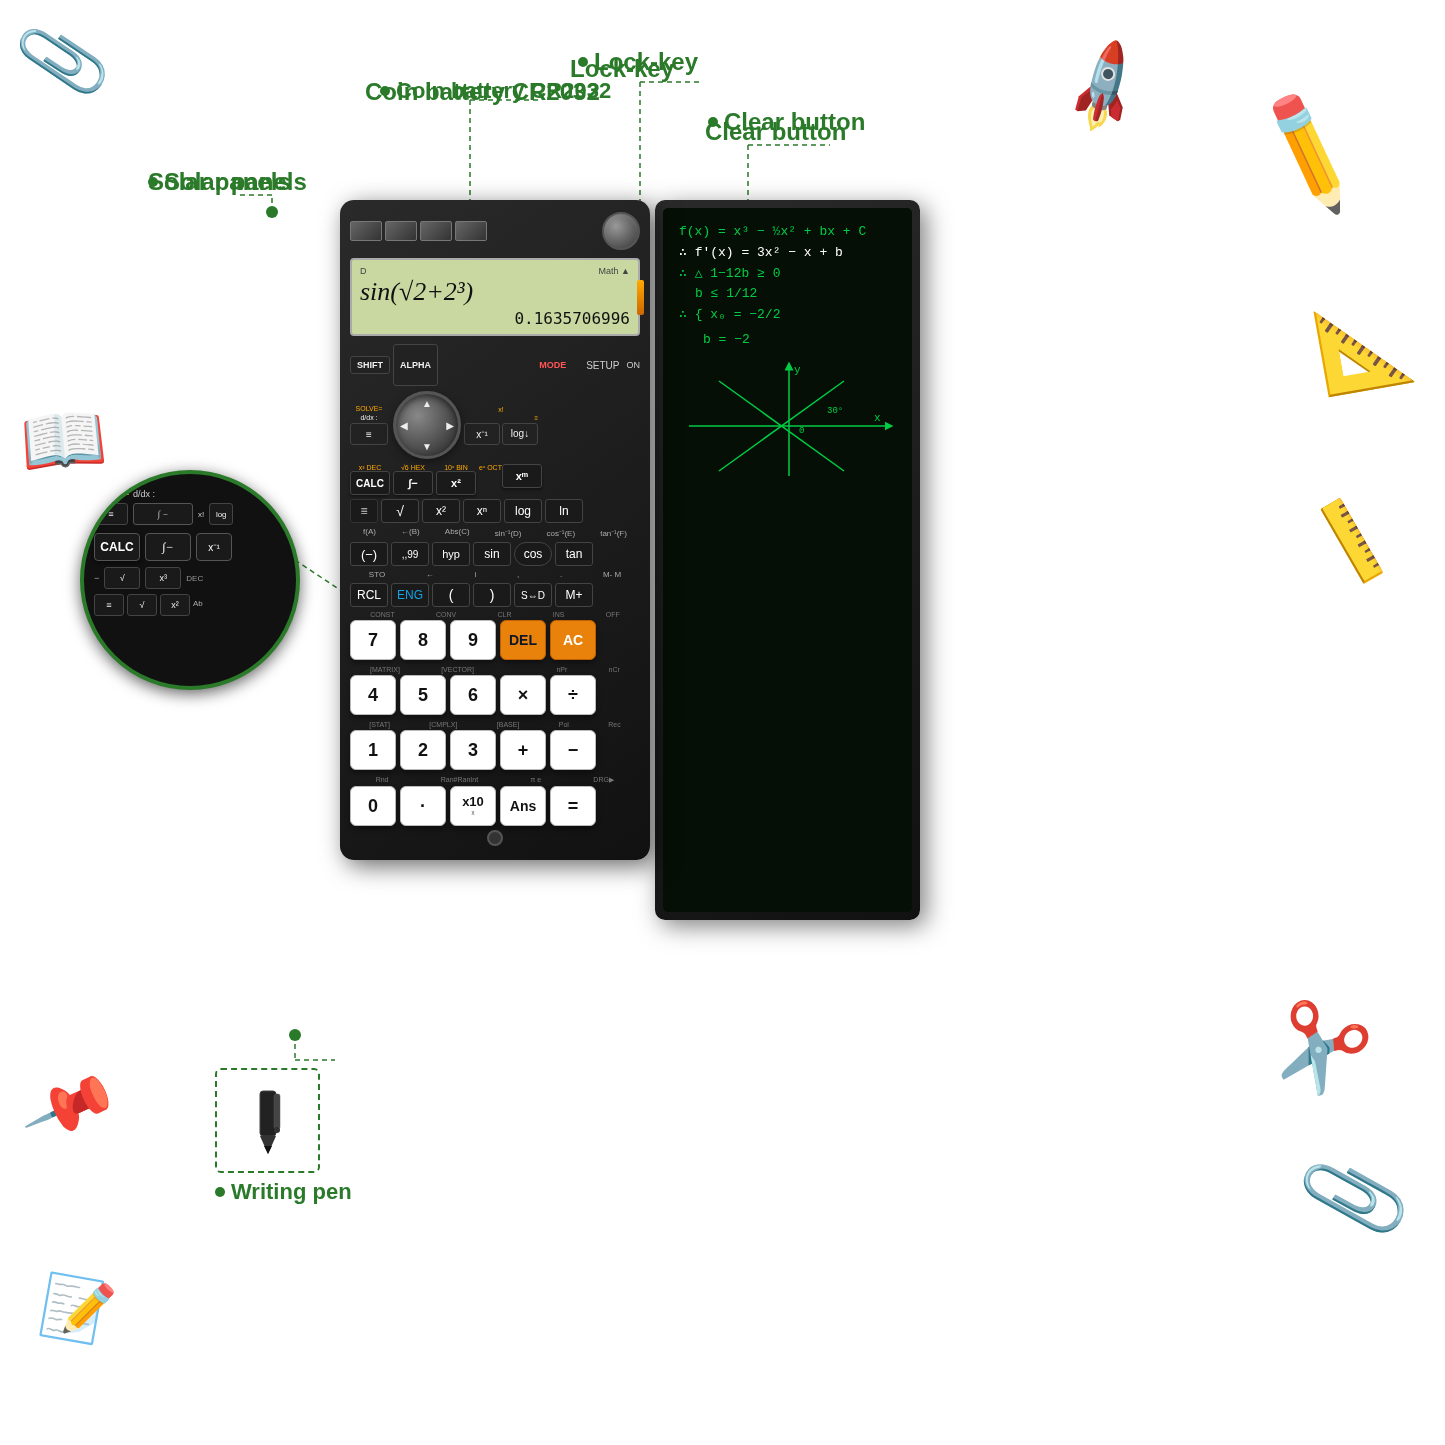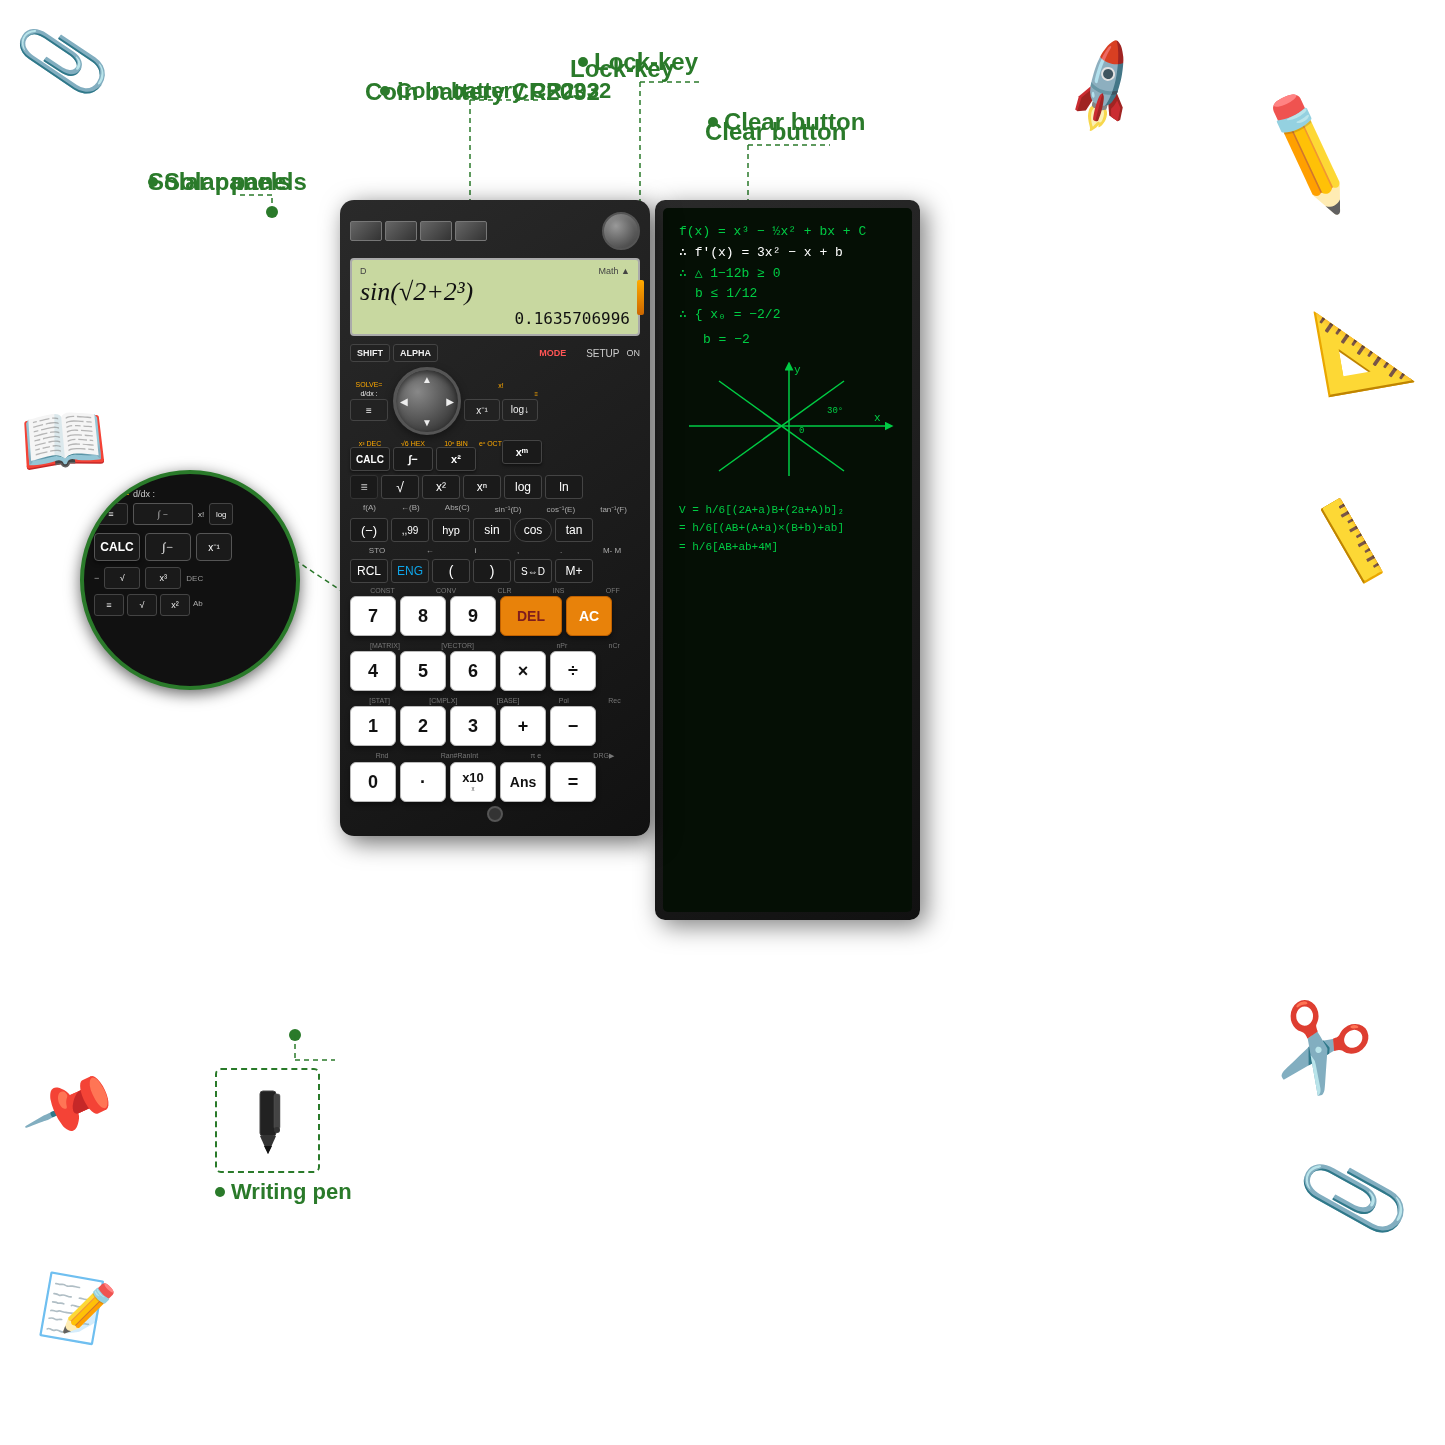--- a/index.html
+++ b/index.html
@@ -111,21 +111,21 @@
         <span style="color:#444; font-family:Arial;">Math ▲</span>
       </div>
       <div style="font-size:26px; font-style:italic; color:#111; font-family:'Times New Roman',serif;">sin(√2+2³)</div>
       <div style="font-size:16px; color:#111; text-align:right; font-family:monospace; margin-top:2px;">0.1635706996</div>
 
       <div style="position:absolute; right:-6px; top:20px; width:7px; height:35px; background:linear-gradient(#ffaa00,#cc6600); border-radius:2px;"></div>
     </div>
 
     <div style="display:flex; gap:3px; margin-bottom:5px; align-items:center; font-size:9px;">
       <div style="padding:3px 6px; background:#222; color:#eee; border:1px solid #444; border-radius:3px; font-size:9px; font-weight:bold; cursor:pointer;">SHIFT</div>
-      <div style="padding:3px 6px; background:#222; color:#eee; border:1px solid #444; border-radius:3px; font-size:9px; font-weight:bold; cursor:pointer;">ALPHA</div>
+      <div style="padding:15px 6px; background:#222; color:#eee; border:1px solid #444; border-radius:3px; font-size:9px; font-weight:bold; cursor:pointer;">ALPHA</div>
       <div style="flex:1;"></div>
       <span style="color:#ff5555; font-weight:bold; font-size:9px;">MODE</span>
       <span style="color:#ccc; font-size:10px;margin-left:17px;">SETUP</span>
       <span style="color:#ccc; font-size:9px; margin-left:4px;">ON</span>
     </div>
 
     <div style="display:flex; gap:3px; margin-bottom:5px; align-items:center;">
 
       <div style="display:flex; flex-direction:column; gap:2px; margin-right:2px;">
         <div style="font-size:7px; color:#fa0; text-align:center;">SOLVE=</div>
@@ -216,21 +216,21 @@
       <span>CONST</span>
         <span>CONV</span>
         <span>CLR</span>
         <span>INS</span>
         <span>OFF</span>
     </div>
     <div style="display:flex; gap:4px; margin-bottom:6px;">
       <div style="width:46px; height:40px; background:#ffffff; color:#111; border:1px solid #bbb; border-radius:6px; display:flex; align-items:center; justify-content:center; font-size:18px; font-weight:bold; box-shadow:0 3px 5px rgba(0,0,0,0.4); cursor:pointer;">7</div>
       <div style="width:46px; height:40px; background:#ffffff; color:#111; border:1px solid #bbb; border-radius:6px; display:flex; align-items:center; justify-content:center; font-size:18px; font-weight:bold; box-shadow:0 3px 5px rgba(0,0,0,0.4); cursor:pointer;">8</div>
       <div style="width:46px; height:40px; background:#ffffff; color:#111; border:1px solid #bbb; border-radius:6px; display:flex; align-items:center; justify-content:center; font-size:18px; font-weight:bold; box-shadow:0 3px 5px rgba(0,0,0,0.4); cursor:pointer;">9</div>
-      <div style="width:62px; height:40px; background:#e8820a; color:#7f1d1d; border:1px solid #c06000; border-radius:6px; display:flex; align-items:center; justify-content:center; font-size:14px; font-weight:bold; box-shadow:0 3px 5px rgba(0,0,0,0.4); cursor:pointer;">DEL</div>
+      <div style="width:46px; height:40px; background:#e8820a; color:#0f172a; border:1px solid #c06000; border-radius:6px; display:flex; align-items:center; justify-content:center; font-size:14px; font-weight:bold; box-shadow:0 3px 5px rgba(0,0,0,0.4); cursor:pointer;">DEL</div>
       <div style="width:46px; height:40px; background:#e8820a; color:#fff; border:1px solid #c06000; border-radius:6px; display:flex; align-items:center; justify-content:center; font-size:14px; font-weight:bold; box-shadow:0 3px 5px rgba(0,0,0,0.4); cursor:pointer;">AC</div>
     </div>
 
     <div style="display:flex; gap:3px; margin-bottom:2px; font-size:7px; color:#777; justify-content:space-around; padding:0 1px;">
       <span>[MATRIX]</span>
         <span>[VECTOR]</span>
         <span></span>
         <span>nPr</span>
         <span>nCr</span>
     </div>
@@ -309,25 +309,20 @@
             <marker id="arrow" markerWidth="6" markerHeight="6" refX="3" refY="3" orient="auto">
               <path d="M0,0 L6,3 L0,6 Z" fill="#00cc44"></path>
             </marker>
             <marker id="arrow2" markerWidth="6" markerHeight="6" refX="3" refY="3" orient="auto">
               <path d="M0,0 L6,3 L0,6 Z" fill="#00cc44"></path>
             </marker>
           </defs>
         </svg>
       </div>
 
-      <div>
-        <div style="color:#00cc44; font-family:'Courier New',monospace; font-size:11px; line-height:1.7;">V = h/6[(2A+a)B+(2a+A)b]₂</div>
-        <div style="color:#00cc44; font-family:'Courier New',monospace; font-size:11px; line-height:1.7;">= h/6[(AB+(A+a)×(B+b)+ab]</div>
-        <div style="color:#00cc44; font-family:'Courier New',monospace; font-size:11px; line-height:1.7;">= h/6[AB+ab+4M]</div>
-      </div>
     </div>
   </div>
 
 </div>
 
 <div style="position:absolute; top:470px; left:80px; width:220px; height:220px; border-radius:50%; border:4px solid #2a7a2a; background:#111; overflow:hidden; box-shadow:0 4px 15px rgba(0,0,0,0.6);">
   <div style="padding:15px 10px;">
 
     <div style="display:flex; gap:4px; align-items:center; margin-bottom:4px;">
       <span style="color:#fa0; font-size:9px; font-weight:bold;">SOLVE=</span>

